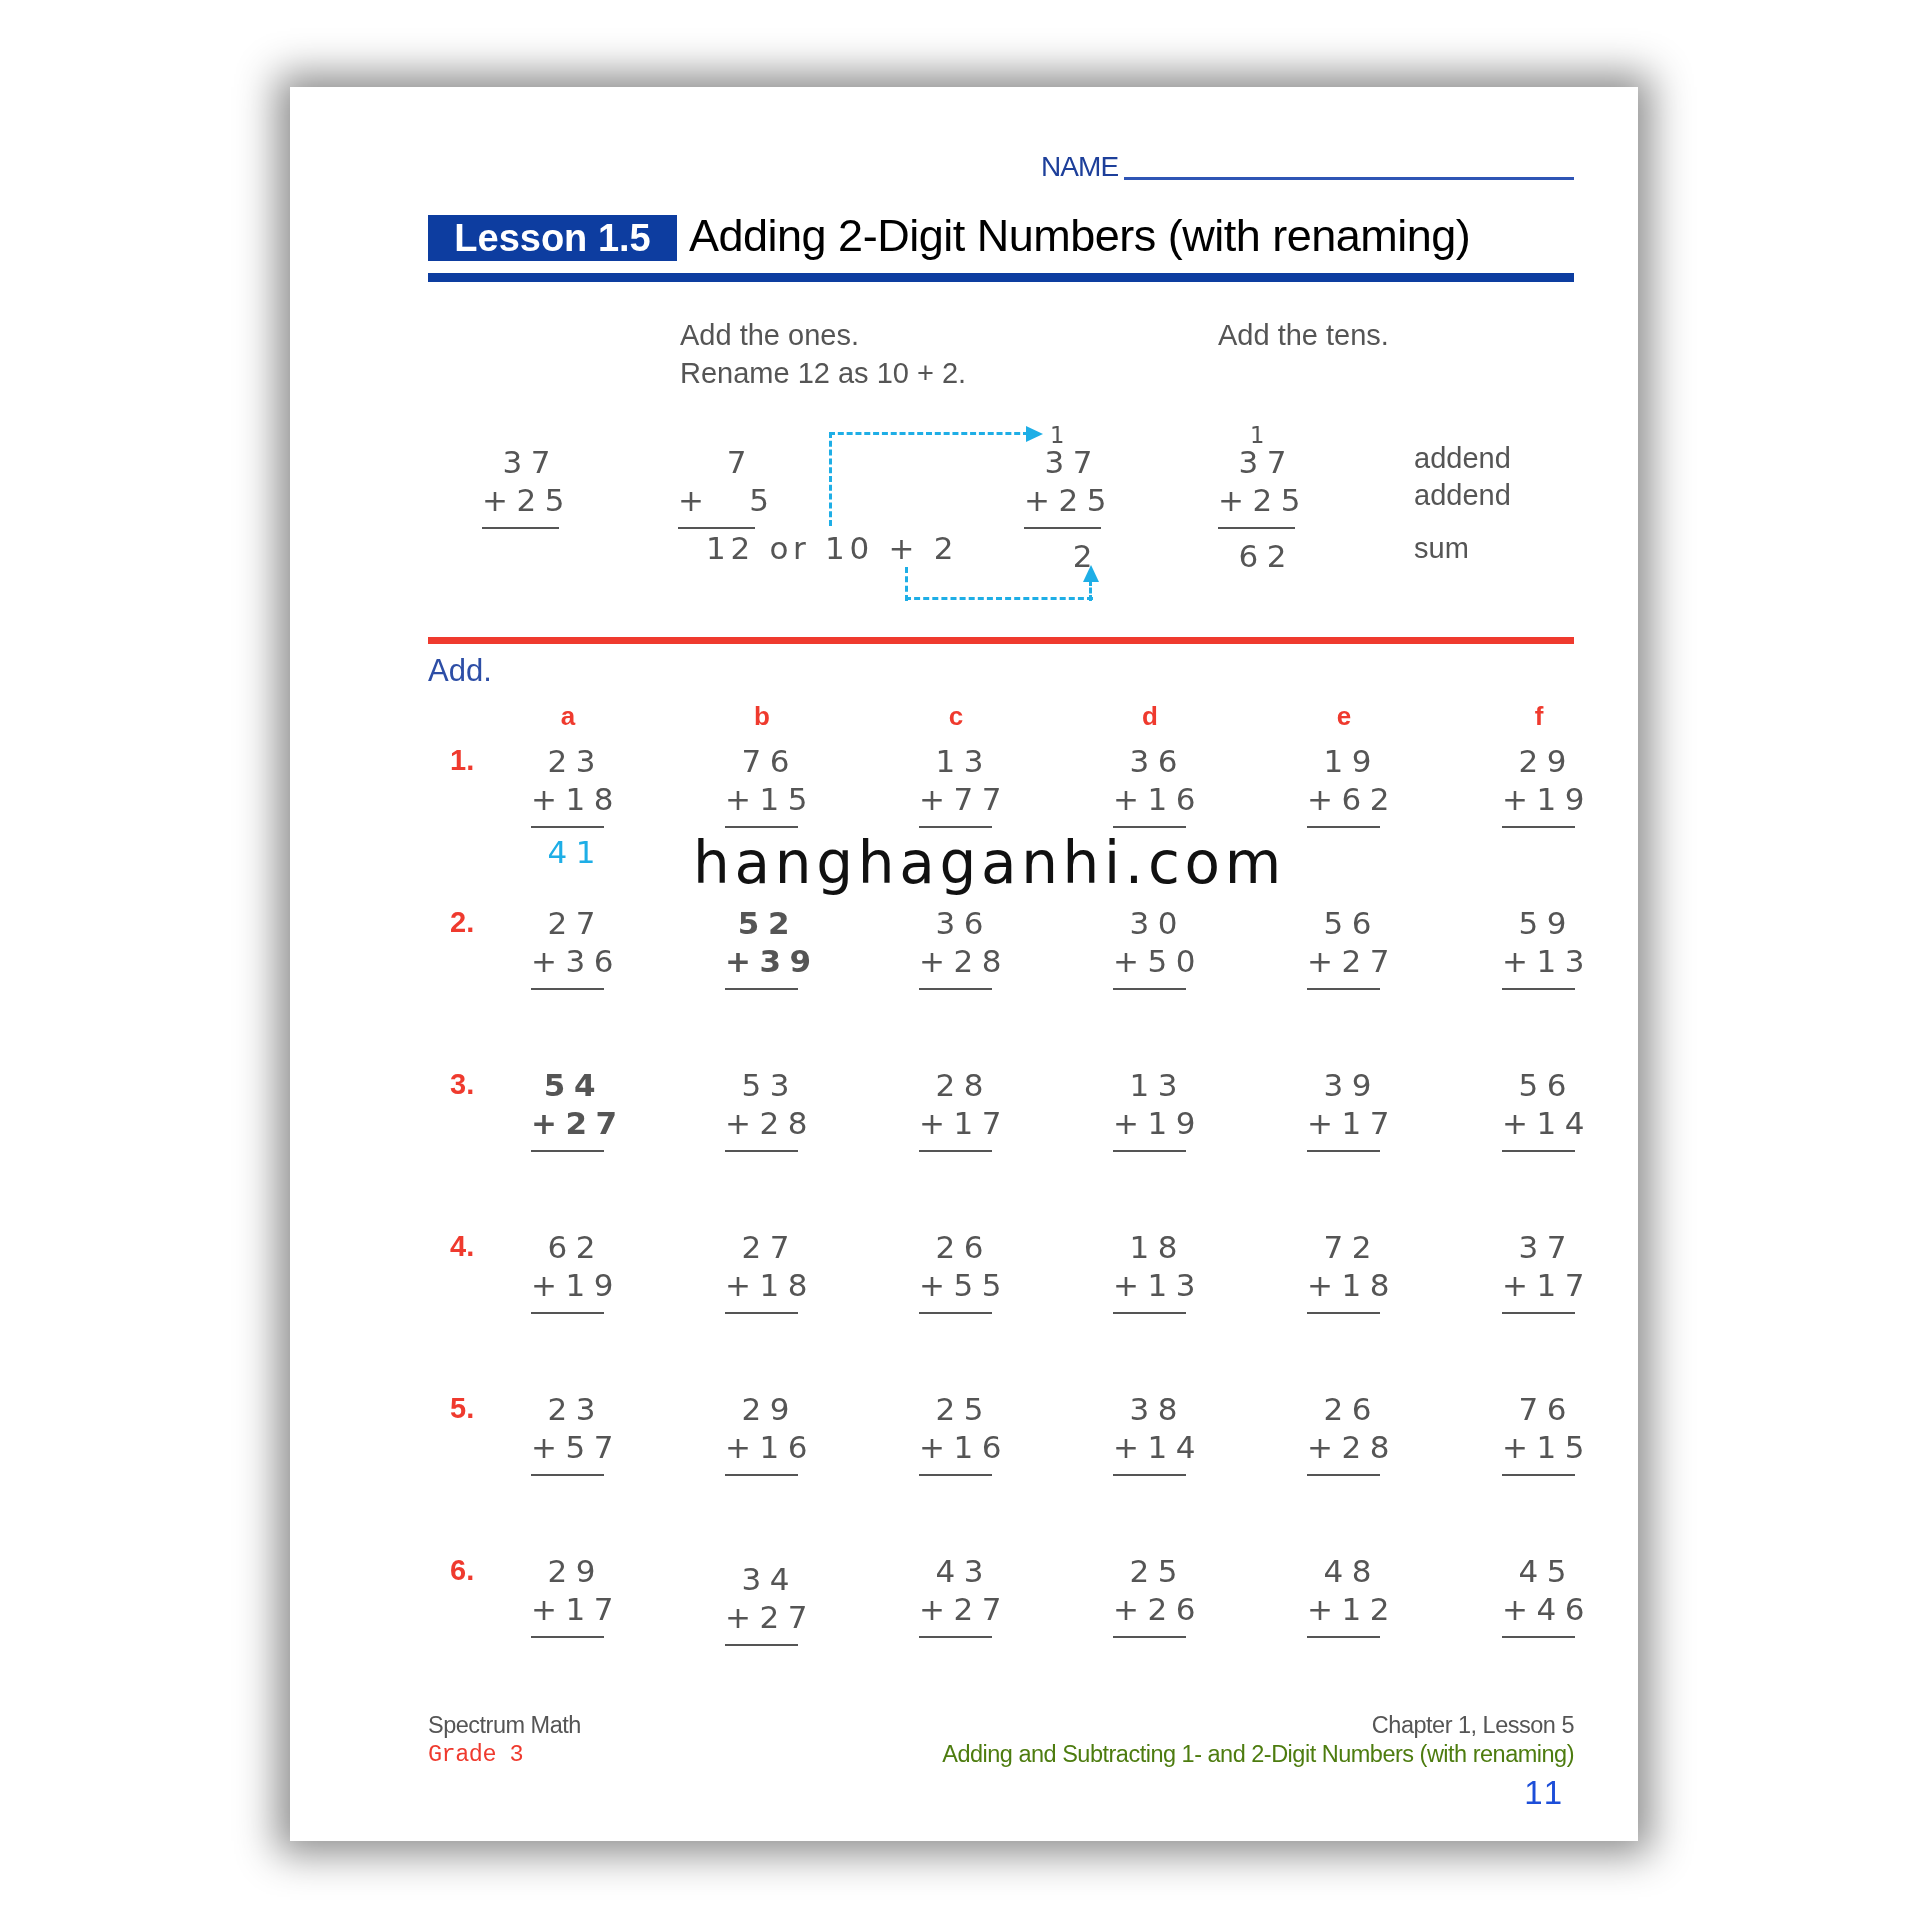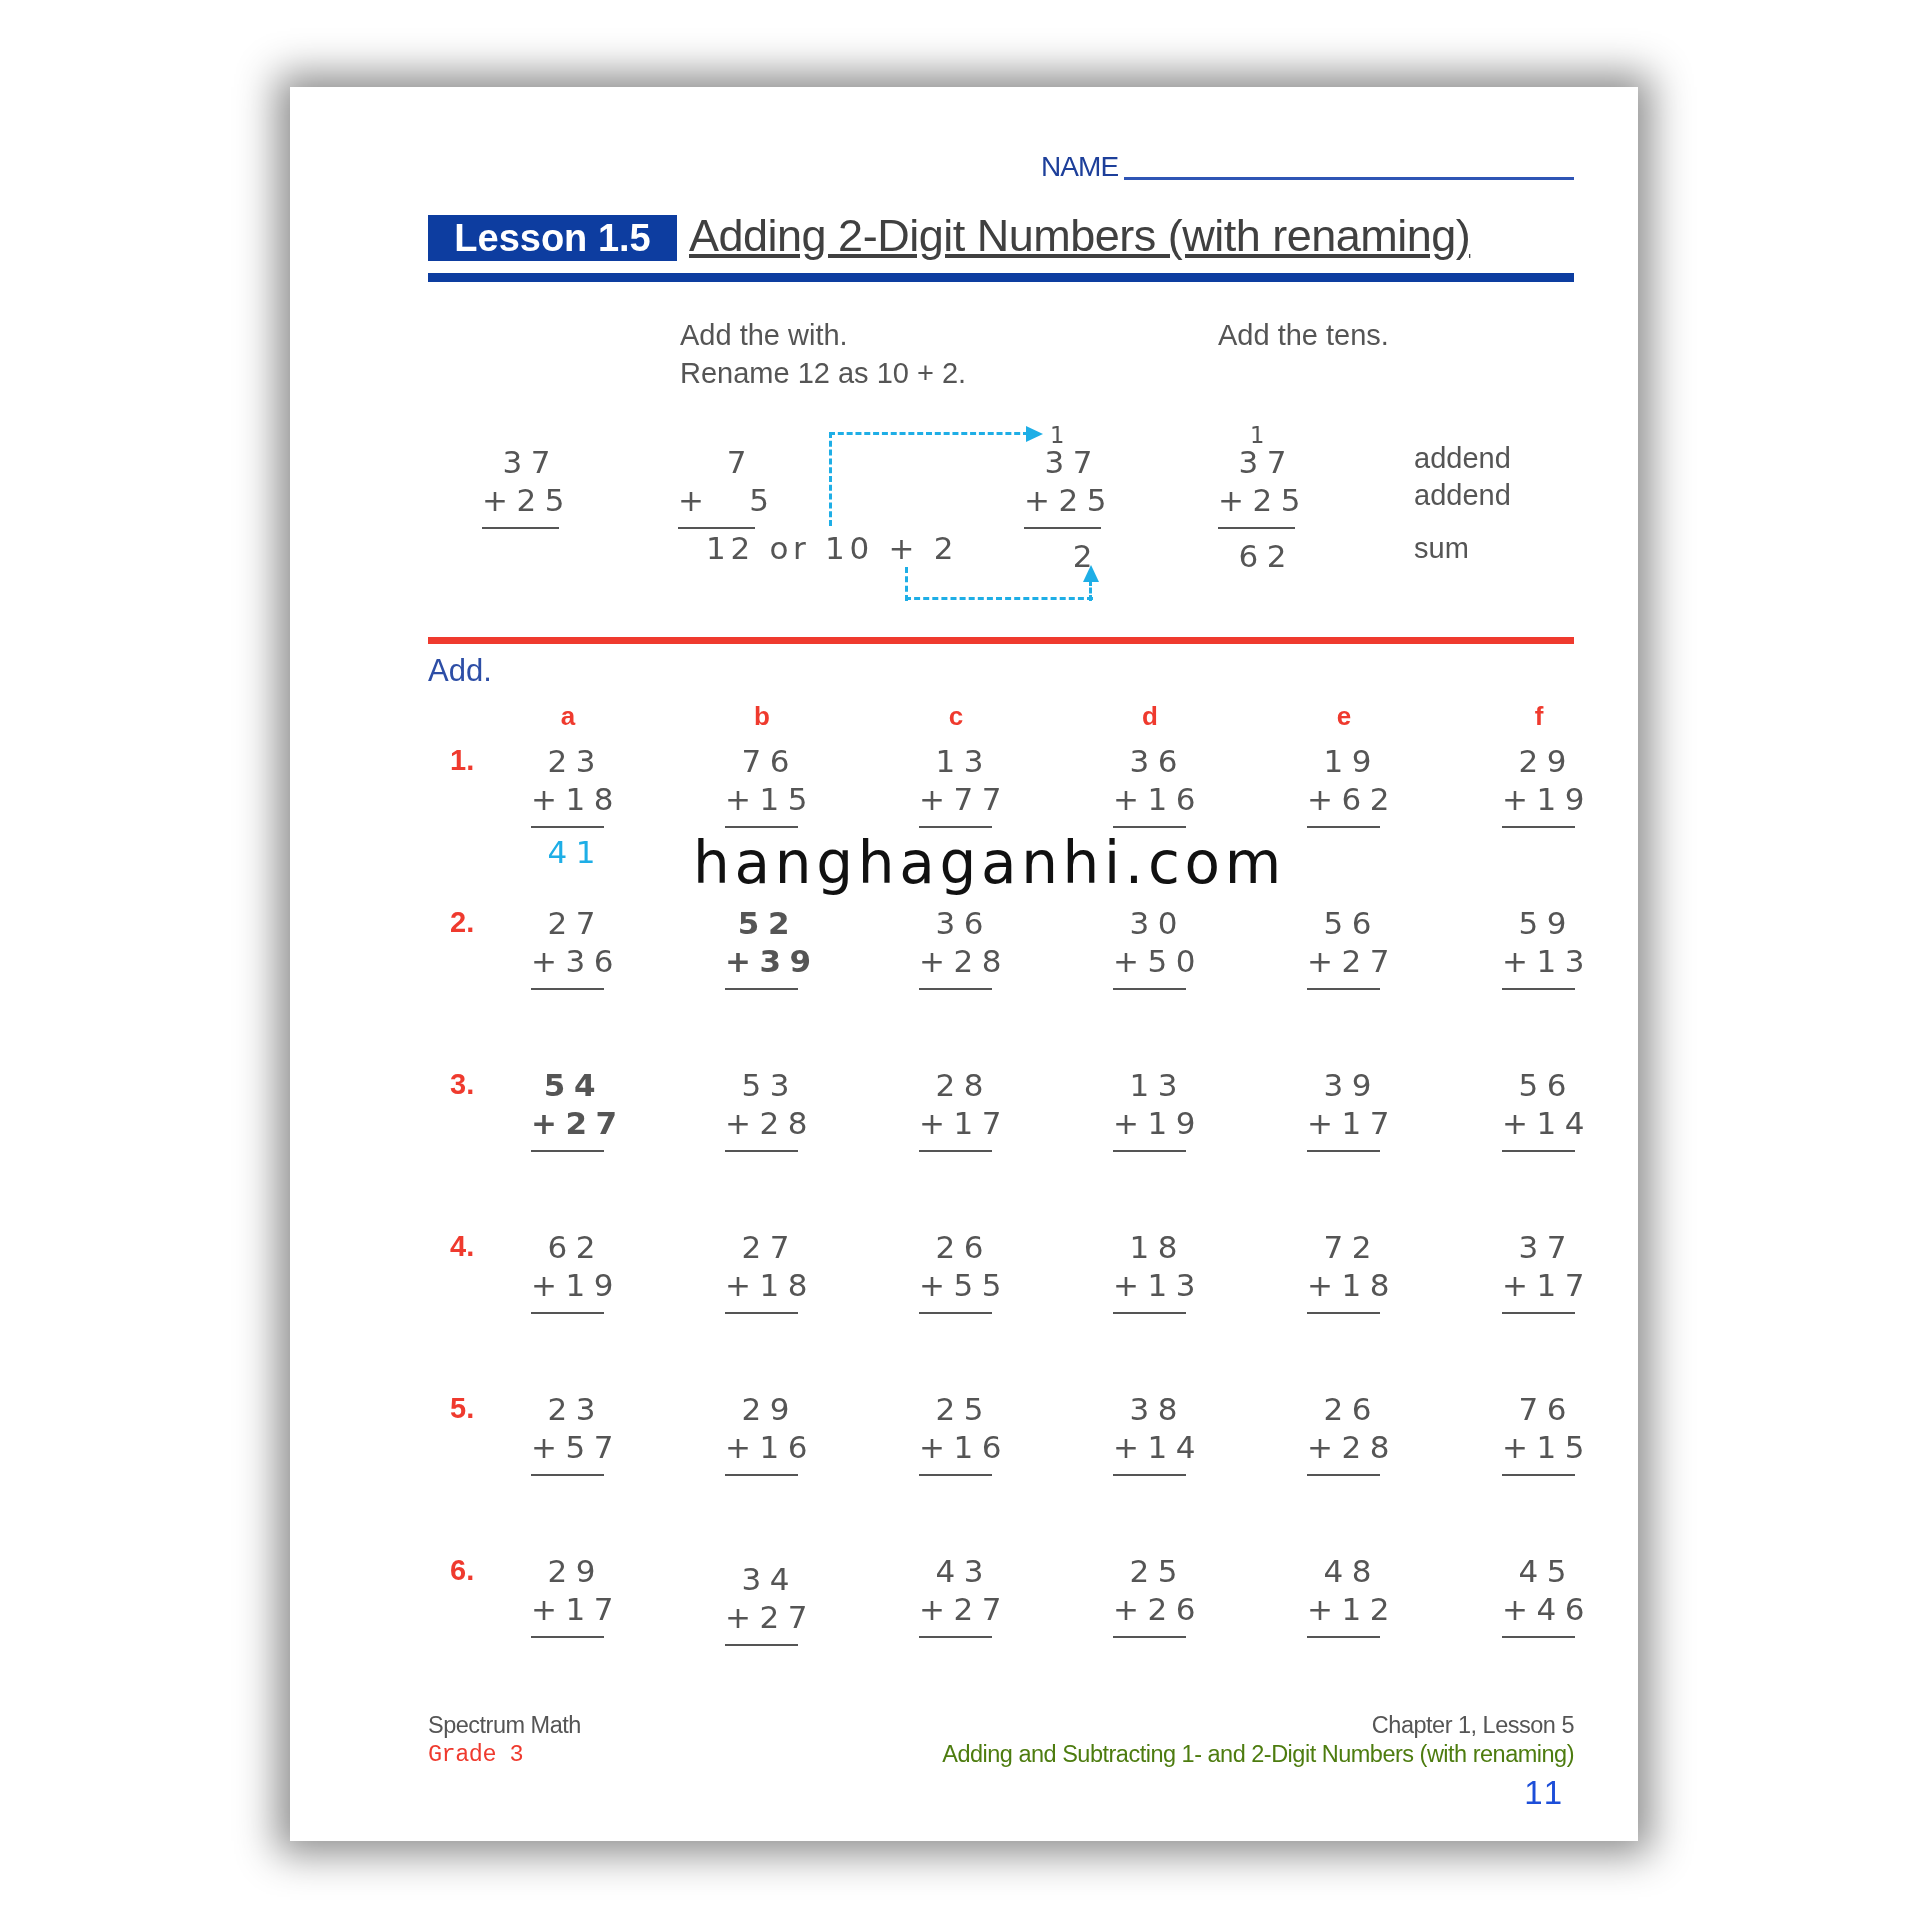--- a/index.html
+++ b/index.html
@@ -5,21 +5,21 @@
   html, body { margin:0; padding:0; }
   body { width:1928px; height:1928px; background:#ffffff; position:relative; overflow:hidden;
          font-family:"Liberation Sans", sans-serif; }
   .page { position:absolute; left:290px; top:87px; width:1348px; height:1754px; background:#fff;
           box-shadow: 0 0 38px 13px rgba(0,0,0,0.45); }
   .abs { position:absolute; }
   .name-label { left:1041px; top:151px; color:#1d3f9a; font-size:28px; letter-spacing:-0.9px; }
   .name-line { left:1124px; top:177px; width:450px; height:2.8px; background:#2f55b5; }
   .lesson-box { left:428px; top:215px; width:249px; height:46px; background:#0d3da0; color:#fff;
                 font-weight:bold; font-size:38px; line-height:46px; text-align:center; }
-  .title { left:689px; top:209px; color:#404040; font-size:45px; line-height:53px; letter-spacing:-0.5px;text-decoration:underline; }
+  .title { left:689px; top:209px; color:#000000; font-size:45px; line-height:53px; letter-spacing:-0.5px; }
   .blue-rule { left:428px; top:273px; width:1146px; height:8.5px; background:#0d3da0; }
   .instr { color:#555; font-size:29px; line-height:38px; }
   .digits { font-family:"DejaVu Sans", sans-serif; color:#555; font-size:31px; letter-spacing:8.5px; text-align:right; line-height:38px; }
   .uline { height:2.8px; background:#555; }
   .label { color:#555; font-size:29px; }
   .dash-h { height:0; border-top:3.8px dashed #1eaee6; }
   .dash-v { width:0; border-left:3.8px dashed #1eaee6; }
   .arrow-r { width:0; height:0; border-top:8.5px solid transparent; border-bottom:8.5px solid transparent; border-left:17px solid #1eaee6; }
   .arrow-u { width:0; height:0; border-left:8.5px solid transparent; border-right:8.5px solid transparent; border-bottom:17px solid #1eaee6; }
   .red-rule { left:428px; top:637px; width:1146px; height:6.6px; background:#ef3a2e; }
@@ -43,21 +43,21 @@
 
 <div class="page"></div>
 
 <div class="abs name-label">NAME</div>
 <div class="abs name-line"></div>
 <div class="abs lesson-box">Lesson 1.5</div>
 <div class="abs title">Adding 2-Digit Numbers (with renaming)</div>
 <div class="abs blue-rule"></div>
 
 <div class="abs instr" style="left:680px;top:316px;">
-  <div>Add the with.</div>
+  <div>Add the ones.</div>
   <div>Rename 12 as 10 + 2.</div>
 </div>
 <div class="abs instr" style="left:1218px;top:316px;">Add the tens.</div>
 
 <div class="abs" style="left:482px;top:443px;width:77px;">
   <div class="digits">37</div>
   <div class="digits">+25</div>
   <div class="uline" style="margin-top:7.5px;"></div>
 </div>
 

